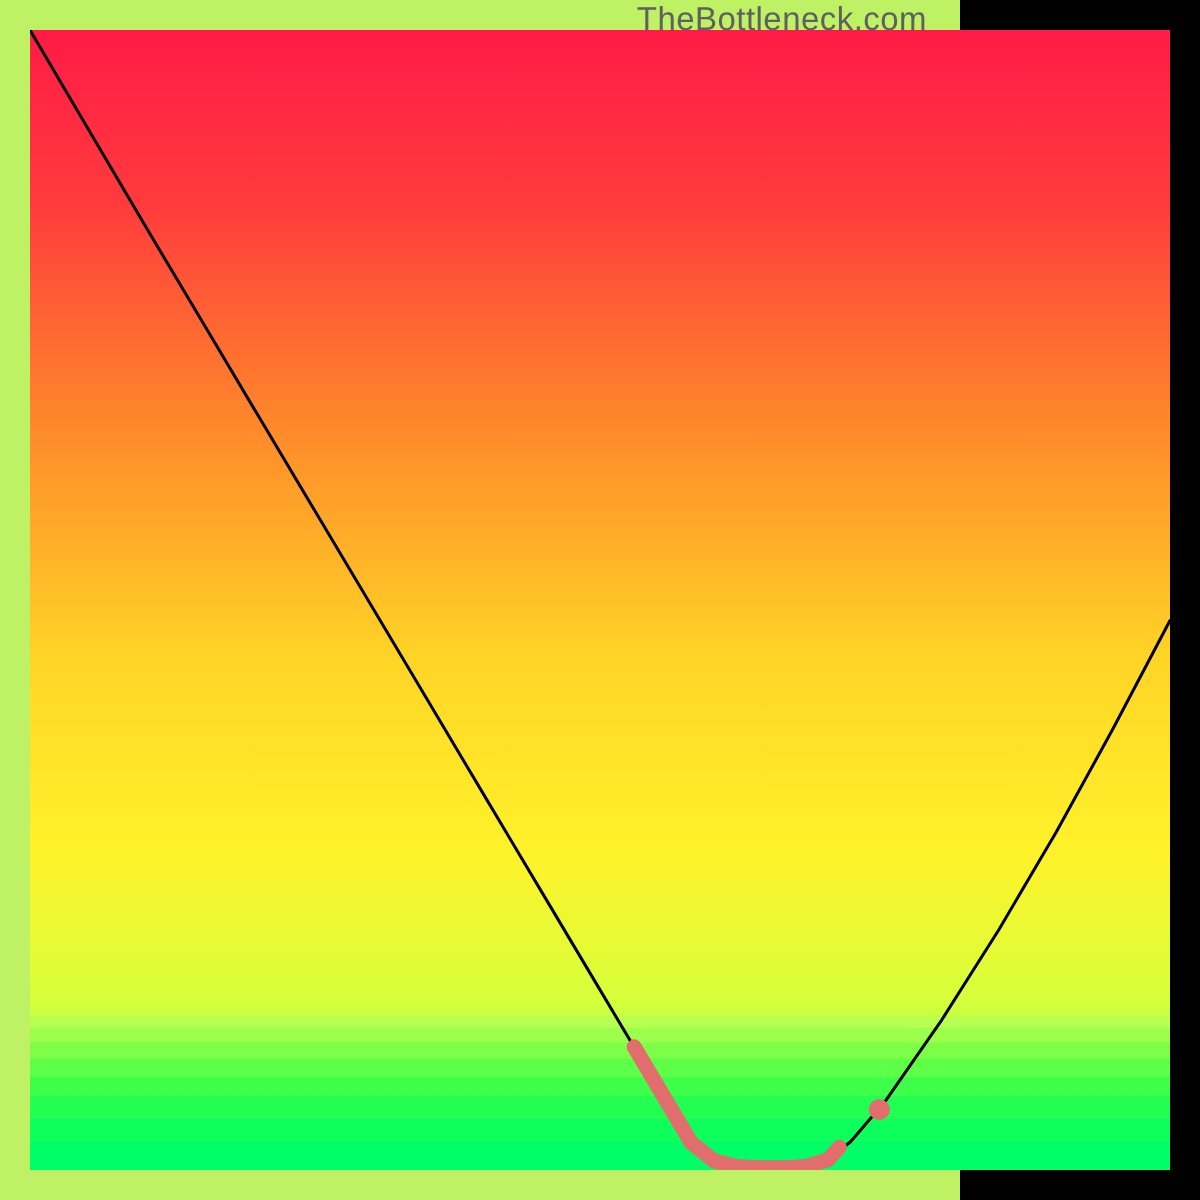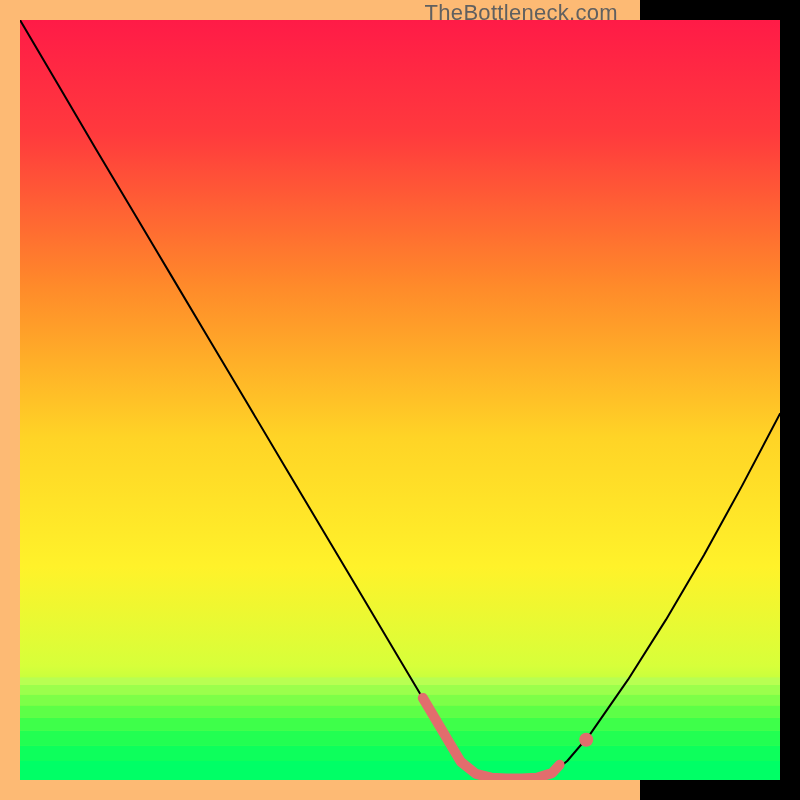--- a/index.html
+++ b/index.html
@@ -1,21 +1,21 @@
 <!DOCTYPE html>
 <html><head>
 <meta charset="utf-8">
 <style>
   * { margin: 0; padding: 0; box-sizing: border-box; }
   html, body { width: 800px; height: 800px; overflow: hidden; background: #000; }
   .frame {
     position: relative;
     width: 640px;
     height: 800px;
-    background: #fdba74;
+    background: #bef264;
   }
   .plot-area {
     position: absolute;
     left: 20px;
     top: 20px;
     width: 760px;
     height: 760px;
   }
   .watermark {
     position: absolute;

